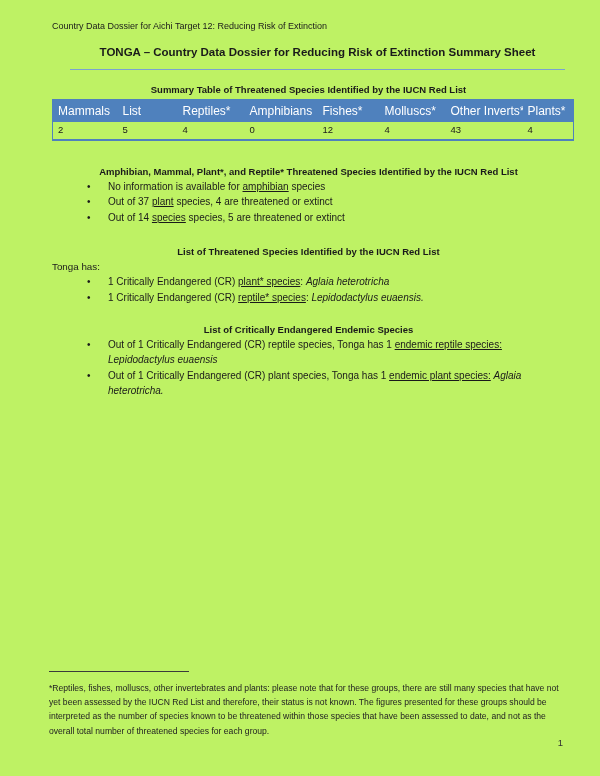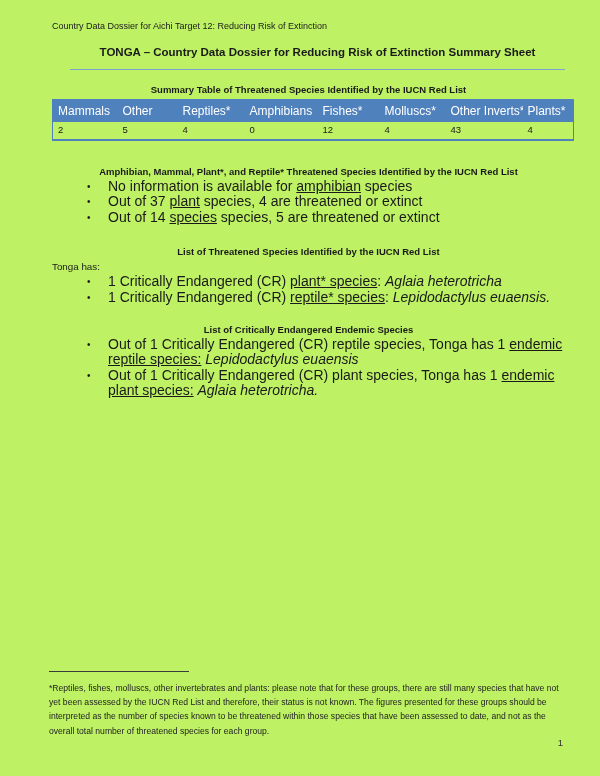--- a/index.html
+++ b/index.html
@@ -50,21 +50,21 @@
   table.summary-table th:nth-child(6), table.summary-table td:nth-child(6) { width: 66px; }
   table.summary-table th:nth-child(7), table.summary-table td:nth-child(7) { width: 77px; }
   table.summary-table th:nth-child(8), table.summary-table td:nth-child(8) { width: 51px; }
 
   .sec-groups   { margin-top: 24px; }
   .sec-list     { margin-top: 20px; }
   .sec-endemic  { margin-top: 18px; }
   .section-intro { font-size: 9.8px; line-height: 13px; margin-top: 2px; }
   ul.bullets { list-style: none; margin-top: 1px; }
   ul.bullets li {
-    font-size: 14px; line-height: 15.4px;
+    font-size: 10px; line-height: 15.4px;
     padding-left: 56px; position: relative;
   }
   ul.bullets li::before {
     content: "\2022";
     position: absolute; left: 35px; top: 0;
     font-size: 10px;
   }
   .u { text-decoration: underline; }
   .i { font-style: italic; }
 
@@ -94,21 +94,21 @@
   <div class="title-block">
     <h1 class="doc-title">TONGA – Country Data Dossier for Reducing Risk of Extinction Summary Sheet</h1>
   </div>
 
   <div class="section-heading table-title">Summary Table of Threatened Species Identified by the IUCN Red List</div>
 
   <table class="summary-table">
     <thead>
       <tr>
           <th>Mammals</th>
-          <th>Other</th>
+          <th>List</th>
           <th>Reptiles*</th>
           <th>Amphibians</th>
           <th>Fishes*</th>
           <th>Molluscs*</th>
           <th>Other Inverts*</th>
           <th>Plants*</th>
         </tr>
     </thead>
     <tbody>
       <tr>

